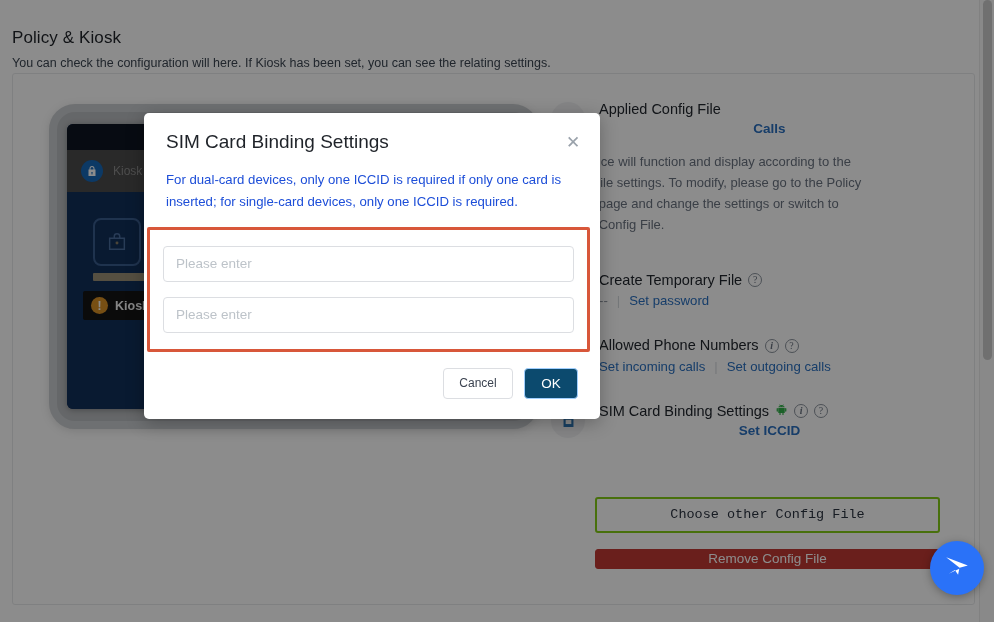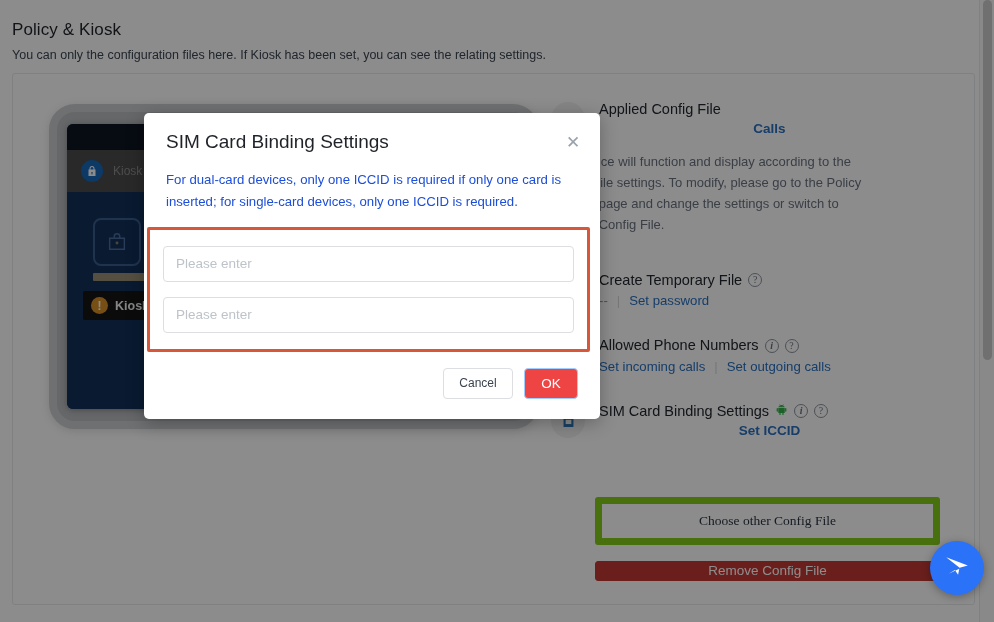--- a/index.html
+++ b/index.html
@@ -17,21 +17,21 @@
     inset: 0;
     background: #ffffff;
   }
 
   .page-header {
     padding: 16px 0 0 12px;
   }
   .page-title {
     font-size: 17px;
     color: #1f2329;
-    margin: 4px 0 8px 0;
+    margin: 12px 0 8px 0;
     font-weight: 400;
     letter-spacing: .1px;
   }
   .page-sub {
     font-size: 12.5px;
     color: #3c4652;
     margin: 0;
   }
 
   .content-card {
@@ -218,27 +218,27 @@
   .spacer-32 { height: 36px; }
   .spacer-26 { height: 28px; }
 
   .btn-col {
     margin-top: 58px;
     width: 345px;
     margin-left: 44px;
   }
   .btn-outline {
     width: 100%;
-    height: 48px;
+    height: 36px;
     background: #fff;
-    border: 7px solid #84cc16;
+    border: 2px solid #84cc16;
     border-radius: 3px;
     color: #2b3340;
     font-size: 13.5px;
-    font-family: Liberation Serif, serif;
+    font-family: Liberation Mono, monospace;
     cursor: pointer;
   }
   .btn-danger {
     width: 100%;
     height: 20px;
     margin-top: 16px;
     background: #c23934;
     border: 1px solid #c23934;
     border-radius: 3px;
     color: #fff;
@@ -345,21 +345,21 @@
     border: 1px solid #dcdee2;
     border-radius: 4px;
     color: #3b4350;
     font-size: 12px;
     font-family: "Liberation Sans", sans-serif;
     cursor: pointer;
   }
   .btn-ok {
     min-width: 54px;
     height: 31px;
-    background: #ef4444;
+    background: #0c4a6e;
     border: 1px solid #a0cfff;
     border-radius: 4px;
     color: #fff;
     font-size: 13.5px;
     font-family: "Liberation Sans", sans-serif;
     cursor: pointer;
   }
 
   
   #fab {
@@ -375,21 +375,21 @@
     box-shadow: 0 2px 8px rgba(0,0,0,.3);
   }
 </style>
 </head>
 <body>
 
 <div id="page">
 
   <div class="page-header">
     <h1 class="page-title">Policy &amp; Kiosk</h1>
-    <p class="page-sub">You can only the configuration files here. If Kiosk has been set, you can see the relating settings.</p>
+    <p class="page-sub">You can check the configuration will here. If Kiosk has been set, you can see the relating settings.</p>
   </div>
 
   <div class="content-card">
     <div class="card-inner">
 
       <div class="phone-col">
         <div class="phone-outer">
           <div class="phone-screen">
             <div class="phone-statusbar"></div>
             <div class="phone-titlebar">

